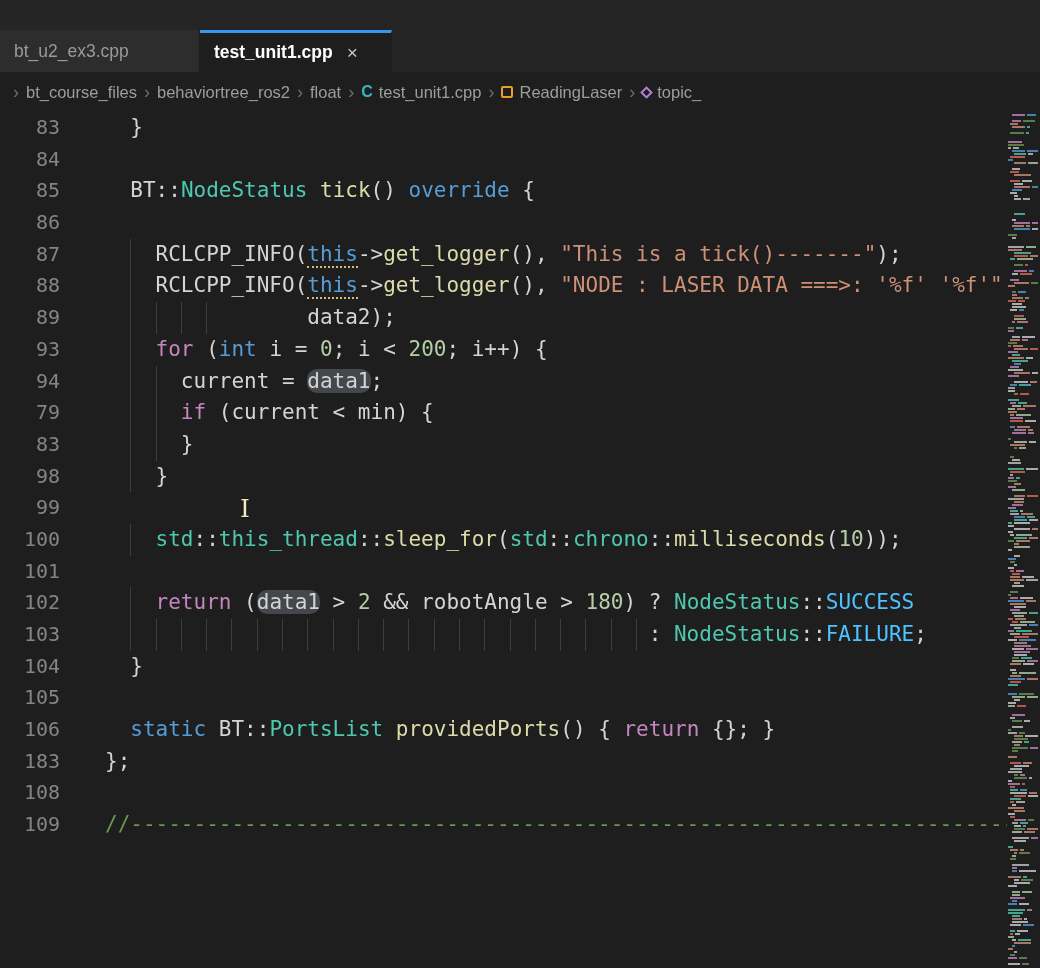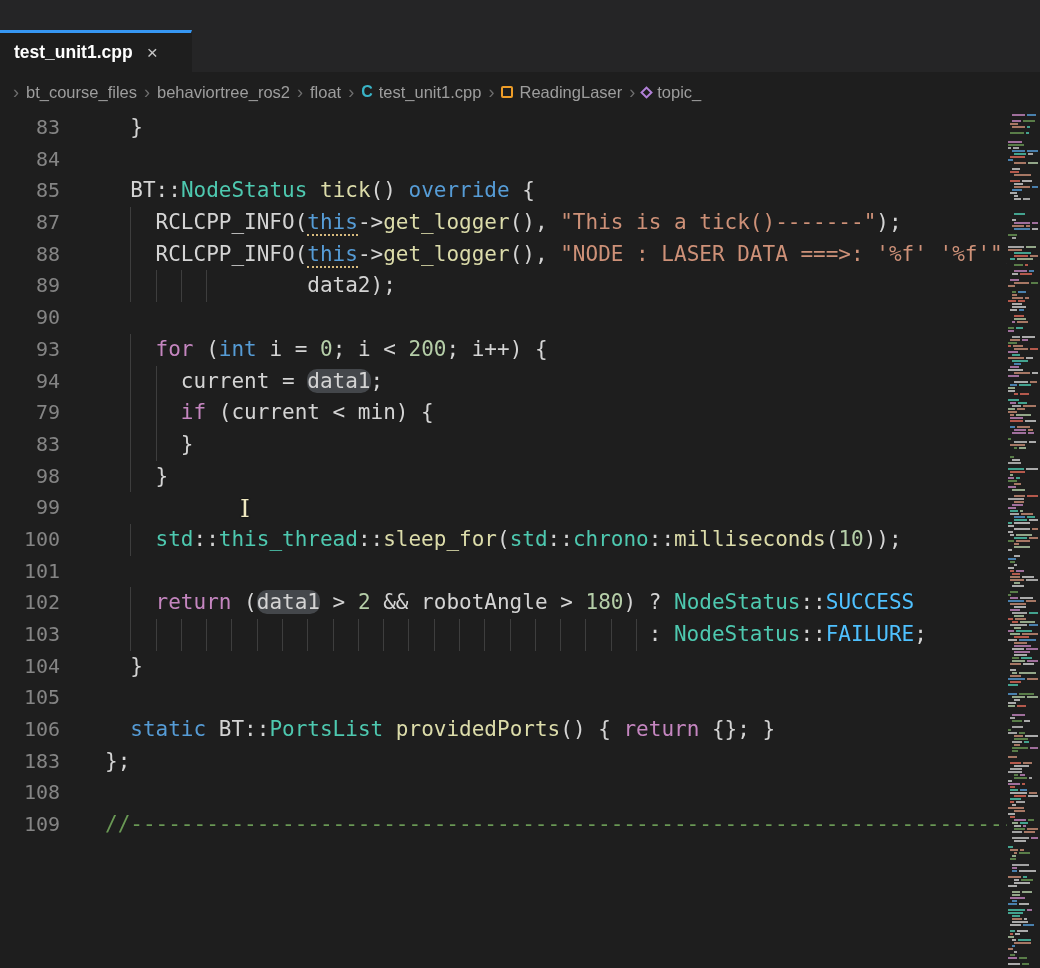--- a/index.html
+++ b/index.html
@@ -59,20 +59,23 @@
            font-size:25px; color:#efe8c0; text-shadow:0 0 2px rgba(0,0,0,.9);
            z-index:6; pointer-events:none; }
 </style>
 </head>
 <body>
 
 <div class="app">
 
   <div class="topbar">
     <div class="tabs">
+      <div class="tab t1">
+        <span>bt_u2_ex3.cpp</span>
+      </div>
       <div class="tab t2 active">
         <span>test_unit1.cpp</span>
         <span class="close">×</span>
       </div>
     </div>
   </div>
 
   <div class="breadcrumbs" id="breadcrumbs">
       <span class="sep">›</span>
       <span class="crumb">
@@ -101,24 +104,24 @@
         <span class="ic-field"></span>
         <span>topic_</span>
       </span>
     </div>
 
   <div class="editor">
     <div class="code" id="code">
         <div class="line"><span class="ln">83</span><span class="txt"><span class="tk pl">  }</span></span></div>
         <div class="line"><span class="ln">84</span><span class="txt"></span></div>
         <div class="line"><span class="ln">85</span><span class="txt"><span class="tk pl">  </span><span class="tk pl">BT</span><span class="tk pl">::</span><span class="tk cls">NodeStatus</span><span class="tk pl"> </span><span class="tk fn">tick</span><span class="tk pl">() </span><span class="tk kw">override</span><span class="tk pl"> {</span></span></div>
+        <div class="line"><span class="ln">86</span><span class="txt"><span class="guide" style="left: 2ch;"></span></span></div>
         <div class="line"><span class="ln">87</span><span class="txt"><span class="guide" style="left: 2ch;"></span><span class="tk pl">    </span><span class="tk pl">RCLCPP_INFO</span><span class="tk pl">(</span><span class="tk kw ul">this</span><span class="tk pl">-&gt;</span><span class="tk fn">get_logger</span><span class="tk pl">(), </span><span class="tk str">"This is a tick()-------"</span><span class="tk pl">);</span></span></div>
         <div class="line"><span class="ln">88</span><span class="txt"><span class="guide" style="left: 2ch;"></span><span class="tk pl">    </span><span class="tk pl">RCLCPP_INFO</span><span class="tk pl">(</span><span class="tk kw ul">this</span><span class="tk pl">-&gt;</span><span class="tk fn">get_logger</span><span class="tk pl">(), </span><span class="tk str">"NODE : LASER DATA ===&gt;: '%f' '%f'"</span><span class="tk pl">,</span></span></div>
         <div class="line"><span class="ln">89</span><span class="txt"><span class="guide" style="left: 2ch;"></span><span class="guide" style="left: 4ch;"></span><span class="guide" style="left: 6ch;"></span><span class="guide" style="left: 8ch;"></span><span class="tk pl">                </span><span class="tk pl">data2</span><span class="tk pl">);</span></span></div>
-        <div class="line"><span class="ln">90</span><span class="txt"><span class="guide" style="left: 2ch;"></span></span></div>
         <div class="line"><span class="ln">93</span><span class="txt"><span class="guide" style="left: 2ch;"></span><span class="tk pl">    </span><span class="tk ctrl">for</span><span class="tk pl"> (</span><span class="tk kw">int</span><span class="tk pl"> i = </span><span class="tk num">0</span><span class="tk pl">; i &lt; </span><span class="tk num">200</span><span class="tk pl">; i++) {</span></span></div>
         <div class="line"><span class="ln">94</span><span class="txt"><span class="guide" style="left: 2ch;"></span><span class="guide" style="left: 4ch;"></span><span class="tk pl">      current = </span><span class="tk pl hl">data1</span><span class="tk pl">;</span></span></div>
         <div class="line"><span class="ln">79</span><span class="txt"><span class="guide" style="left: 2ch;"></span><span class="guide" style="left: 4ch;"></span><span class="tk pl">      </span><span class="tk ctrl">if</span><span class="tk pl"> (current &lt; min) {</span></span></div>
         <div class="line"><span class="ln">83</span><span class="txt"><span class="guide" style="left: 2ch;"></span><span class="guide" style="left: 4ch;"></span><span class="tk pl">      }</span></span></div>
         <div class="line"><span class="ln">98</span><span class="txt"><span class="guide" style="left: 2ch;"></span><span class="tk pl">    }</span></span></div>
         <div class="line"><span class="ln">99</span><span class="txt"><span class="guide" style="left: 2ch;"></span></span></div>
         <div class="line"><span class="ln">100</span><span class="txt"><span class="guide" style="left: 2ch;"></span><span class="tk pl">    </span><span class="tk cls">std</span><span class="tk pl">::</span><span class="tk cls">this_thread</span><span class="tk pl">::</span><span class="tk fn">sleep_for</span><span class="tk pl">(</span><span class="tk cls">std</span><span class="tk pl">::</span><span class="tk cls">chrono</span><span class="tk pl">::</span><span class="tk fn">milliseconds</span><span class="tk pl">(</span><span class="tk num">10</span><span class="tk pl">));</span></span></div>
         <div class="line"><span class="ln">101</span><span class="txt"><span class="guide" style="left: 2ch;"></span></span></div>
         <div class="line"><span class="ln">102</span><span class="txt"><span class="guide" style="left: 2ch;"></span><span class="tk pl">    </span><span class="tk ctrl">return</span><span class="tk pl"> (</span><span class="tk pl hl">data1</span><span class="tk pl"> &gt; </span><span class="tk num">2</span><span class="tk pl"> &amp;&amp; robotAngle &gt; </span><span class="tk num">180</span><span class="tk pl">) ? </span><span class="tk cls">NodeStatus</span><span class="tk pl">::</span><span class="tk const">SUCCESS</span></span></div>
         <div class="line"><span class="ln">103</span><span class="txt"><span class="guide" style="left: 2ch;"></span><span class="guide" style="left: 4ch;"></span><span class="guide" style="left: 6ch;"></span><span class="guide" style="left: 8ch;"></span><span class="guide" style="left: 10ch;"></span><span class="guide" style="left: 12ch;"></span><span class="guide" style="left: 14ch;"></span><span class="guide" style="left: 16ch;"></span><span class="guide" style="left: 18ch;"></span><span class="guide" style="left: 20ch;"></span><span class="guide" style="left: 22ch;"></span><span class="guide" style="left: 24ch;"></span><span class="guide" style="left: 26ch;"></span><span class="guide" style="left: 28ch;"></span><span class="guide" style="left: 30ch;"></span><span class="guide" style="left: 32ch;"></span><span class="guide" style="left: 34ch;"></span><span class="guide" style="left: 36ch;"></span><span class="guide" style="left: 38ch;"></span><span class="guide" style="left: 40ch;"></span><span class="guide" style="left: 42ch;"></span><span class="tk pl">                                           </span><span class="tk pl">: </span><span class="tk cls">NodeStatus</span><span class="tk pl">::</span><span class="tk const">FAILURE</span><span class="tk pl">;</span></span></div>

